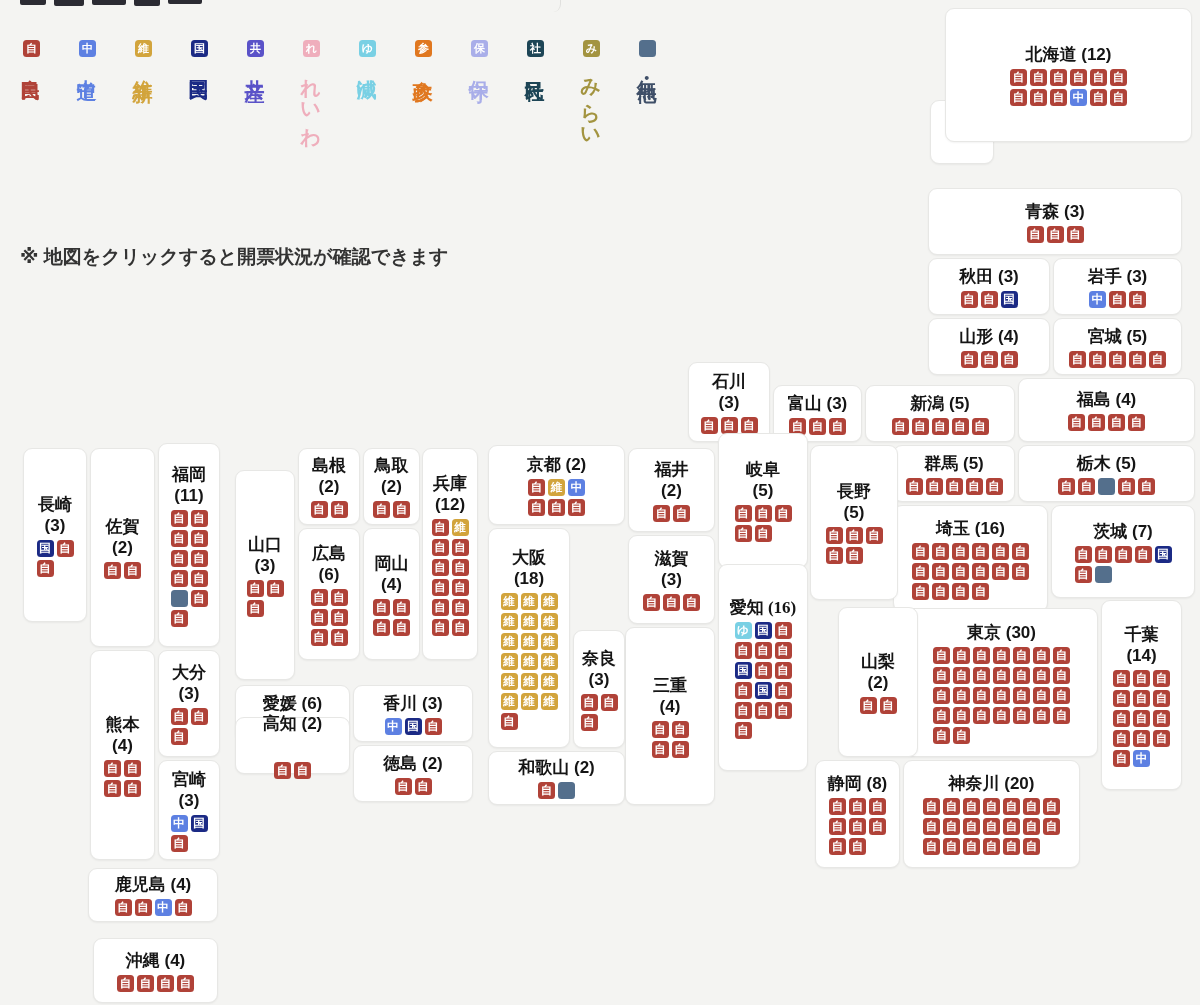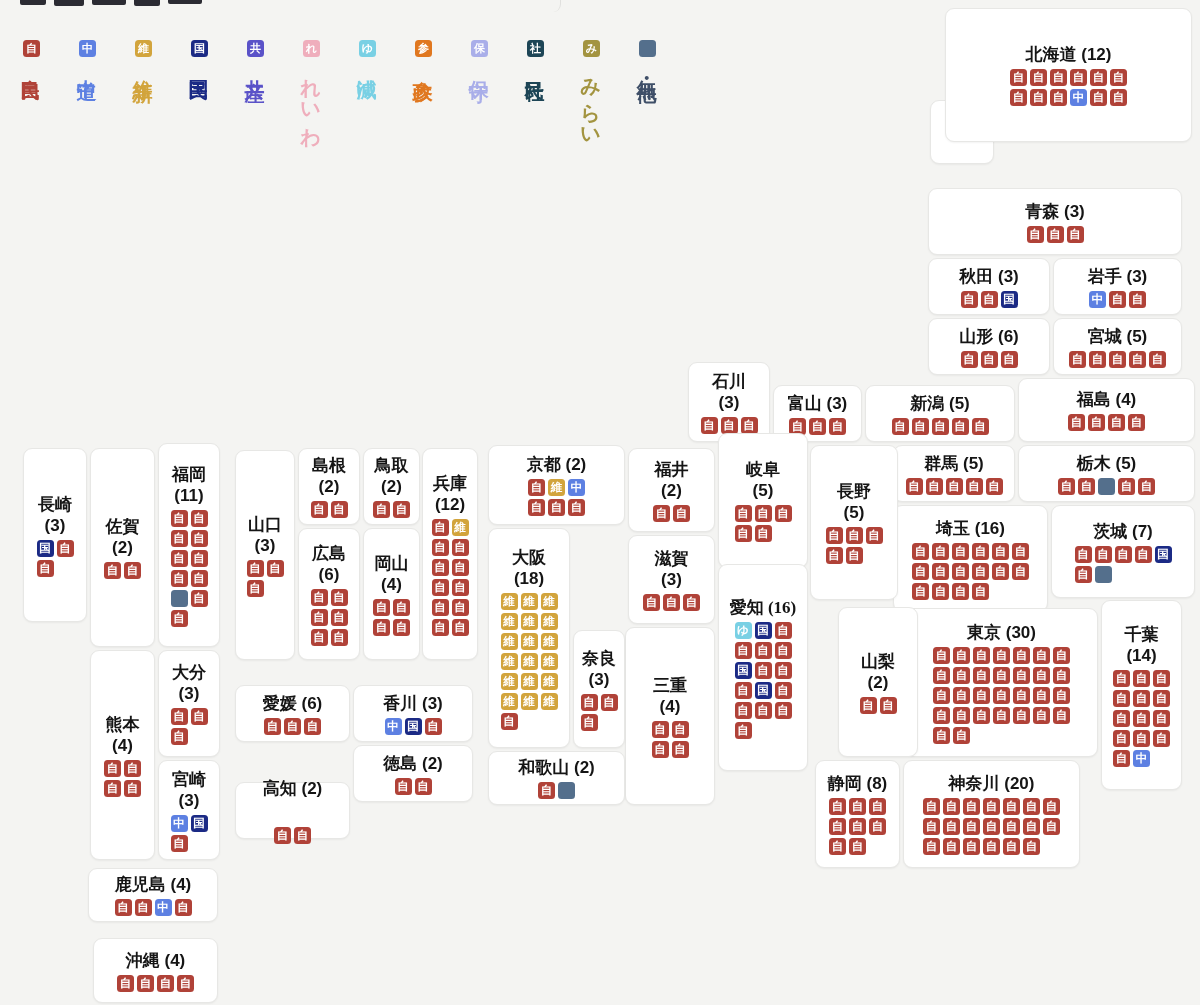--- a/index.html
+++ b/index.html
@@ -101,20 +101,21 @@
         <span class="legend-label" style="color: rgb(163, 148, 64);">みらい</span>
       </div>
       <div class="legend-item">
         <span class="legend-badge" style="background: rgb(84, 111, 140);"></span>
         <span class="legend-label" style="color: rgb(63, 79, 104);">無・他</span>
       </div>
     </div>
 
 
   <div class="notes">
+    <div class="note-line">※ 地図をクリックすると開票状況が確認できます</div>
   </div>
 
   <div class="notch" style="left:930px;top:100px;width:62px;height:62px;"></div>
   <div class="notch-cover" style="left:948px;top:102px;width:42px;height:58px;"></div>
 
   <div>
       <div class="pref" style="left: 945px; top: 8px; width: 247px; height: 134px;">
         <div class="pref-title">北海道 (12)</div>
         <div class="badges" style="width: 117px;">
           <span class="badge" style="background: rgb(176, 66, 56);">自</span>
@@ -149,21 +150,21 @@
       </div>
       <div class="pref" style="left: 1053px; top: 258px; width: 129px; height: 57px;">
         <div class="pref-title">岩手 (3)</div>
         <div class="badges" style="width: 57px;">
           <span class="badge" style="background: rgb(93, 128, 226);">中</span>
           <span class="badge" style="background: rgb(176, 66, 56);">自</span>
           <span class="badge" style="background: rgb(176, 66, 56);">自</span>
         </div>
       </div>
       <div class="pref" style="left: 928px; top: 318px; width: 122px; height: 57px;">
-        <div class="pref-title">山形 (6)</div>
+        <div class="pref-title">山形 (4)</div>
         <div class="badges" style="width: 57px;">
           <span class="badge" style="background: rgb(176, 66, 56);">自</span>
           <span class="badge" style="background: rgb(176, 66, 56);">自</span>
           <span class="badge" style="background: rgb(176, 66, 56);">自</span>
         </div>
       </div>
       <div class="pref" style="left: 1053px; top: 318px; width: 129px; height: 57px;">
         <div class="pref-title">宮城 (5)</div>
         <div class="badges" style="width: 97px;">
           <span class="badge" style="background: rgb(176, 66, 56);">自</span>
@@ -564,21 +565,21 @@
           <div>岡山</div>
           <div>(4)</div>
         </div>
         <div class="badges" style="width: 37px;">
           <span class="badge" style="background: rgb(176, 66, 56);">自</span>
           <span class="badge" style="background: rgb(176, 66, 56);">自</span>
           <span class="badge" style="background: rgb(176, 66, 56);">自</span>
           <span class="badge" style="background: rgb(176, 66, 56);">自</span>
         </div>
       </div>
-      <div class="pref" style="left: 235px; top: 450px; width: 60px; height: 210px;">
+      <div class="pref" style="left: 235px; top: 470px; width: 60px; height: 210px;">
         <div class="pref-title">
           <div>山口</div>
           <div>(3)</div>
         </div>
         <div class="badges" style="width: 37px;">
           <span class="badge" style="background: rgb(176, 66, 56);">自</span>
           <span class="badge" style="background: rgb(176, 66, 56);">自</span>
           <span class="badge" style="background: rgb(176, 66, 56);">自</span>
         </div>
       </div>
@@ -591,21 +592,21 @@
         </div>
       </div>
       <div class="pref" style="left: 353px; top: 685px; width: 120px; height: 57px;">
         <div class="pref-title">香川 (3)</div>
         <div class="badges" style="width: 57px;">
           <span class="badge" style="background: rgb(93, 128, 226);">中</span>
           <span class="badge" style="background: rgb(27, 42, 133);">国</span>
           <span class="badge" style="background: rgb(176, 66, 56);">自</span>
         </div>
       </div>
-      <div class="pref" style="left: 235px; top: 782px; width: 115px; height: 57px; gap: 24px;">
+      <div class="pref" style="left: 235px; top: 717px; width: 115px; height: 57px; gap: 24px;">
         <div class="pref-title">高知 (2)</div>
         <div class="badges" style="width: 37px;">
           <span class="badge" style="background: rgb(176, 66, 56);">自</span>
           <span class="badge" style="background: rgb(176, 66, 56);">自</span>
         </div>
       </div>
       <div class="pref" style="left: 353px; top: 745px; width: 120px; height: 57px;">
         <div class="pref-title">徳島 (2)</div>
         <div class="badges" style="width: 37px;">
           <span class="badge" style="background: rgb(176, 66, 56);">自</span>

